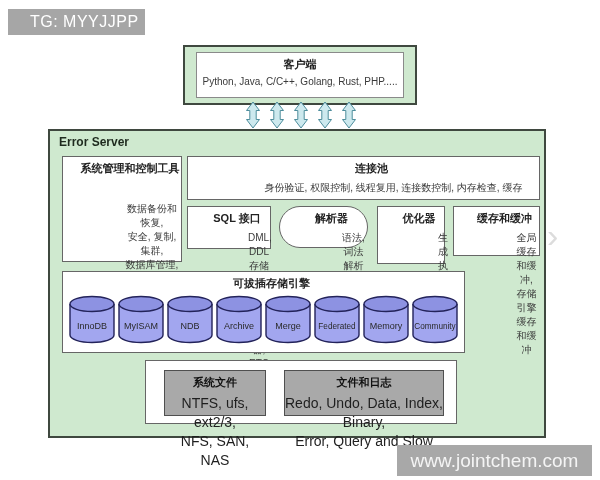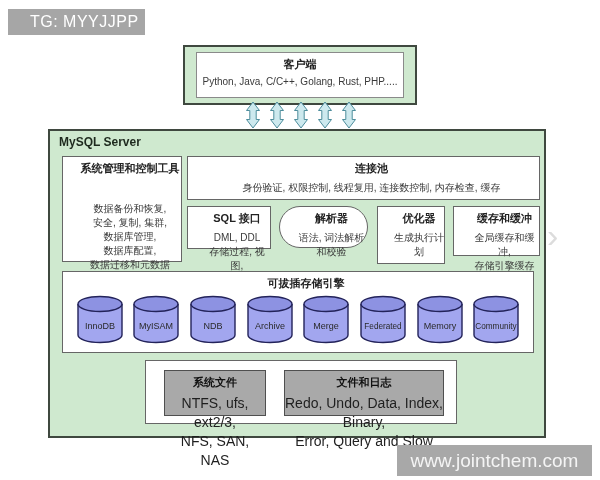--- a/index.html
+++ b/index.html
@@ -23,30 +23,30 @@
   .arrows { left: 245px; top: 101px; width: 112px; height: 28px; }
 
   
   .server { left: 48px; top: 129px; width: 498px; height: 309px;
     background: #cfe9cf; border: 2px solid #3f483f; }
   .server-label { position: absolute; left: 9px; top: 4px; font-weight: bold;
     font-size: 12px; color: #1e2a1e; }
 
   .box { position: absolute; background: #ffffff; border: 1px solid #666666; text-align: center; padding-left: 16px; }
   .box .title { font-weight: bold; font-size: 11px; color: #222222; margin-top: 4px; }
-  .box .content { font-size: 10px; color: #3a3a3a; line-height: 1.4; white-space: pre-line; margin-top: 5px; }
+  .box .content { font-size: 10px; color: #3a3a3a; line-height: 1.4; white-space: pre-line; margin-top: 5px; margin-left: 44px; }
 
   .sys-tools   { left: 12px;  top: 25px;  width: 120px; height: 106px; }
   .sys-tools .content { margin-top: 26px; }
   .conn-pool   { left: 137px; top: 25px;  width: 353px; height: 44px; }
   .sql-if      { left: 137px; top: 75px;  width: 84px;  height: 43px; }
   .parser      { left: 229px; top: 75px;  width: 89px;  height: 42px; border-radius: 24px; }
   .optimizer   { left: 327px; top: 75px;  width: 68px;  height: 58px; }
   .cache-buf   { left: 403px; top: 75px;  width: 87px;  height: 50px; }
-  .engines     { left: 12px;  top: 140px; width: 472px; height: 82px; }
+  .engines     { left: 12px;  top: 140px; width: 403px; height: 82px; }
 
   .cyl-row { position: absolute; left: 4px; right: 4px; top: 21px; bottom: 2px;
     display: flex; justify-content: space-evenly; align-items: flex-start; }
   .cyl { width: 48px; height: 54px; flex: 0 0 auto; }
 
   .files-wrap  { left: 95px; top: 229px; width: 312px; height: 64px; background:#ffffff; border:1px solid #666666; position:absolute; }
   .gray-box { position: absolute; background: #a9a9a9; border: 1px solid #4f4f4f; text-align: center; }
   .gray-box .title { font-weight: bold; font-size: 11px; color: #111111; margin-top: 4px; }
   .gray-box .content { font-size: 14px; color: #1f1f1f; line-height: 1.35; white-space: pre-line; margin-top: 4px; }
   .sys-files { left: 18px; top: 9px; width: 102px; height: 46px; }
@@ -79,21 +79,21 @@
   <g fill="#cde9ee" stroke="#4d8d9c" stroke-width="1" stroke-linejoin="round">
     <path d="M8 1 L14.5 9.5 H11.2 V18.5 H14.5 L8 27 L1.5 18.5 H4.8 V9.5 H1.5 Z"></path>
     <path d="M32 1 L38.5 9.5 H35.2 V18.5 H38.5 L32 27 L25.5 18.5 H28.8 V9.5 H25.5 Z"></path>
     <path d="M56 1 L62.5 9.5 H59.2 V18.5 H62.5 L56 27 L49.5 18.5 H52.8 V9.5 H49.5 Z"></path>
     <path d="M80 1 L86.5 9.5 H83.2 V18.5 H86.5 L80 27 L73.5 18.5 H76.8 V9.5 H73.5 Z"></path>
     <path d="M104 1 L110.5 9.5 H107.2 V18.5 H110.5 L104 27 L97.5 18.5 H100.8 V9.5 H97.5 Z"></path>
   </g>
 </svg>
 
 <div class="abs server">
-  <div class="server-label">MySQL Server</div>
+  <div class="server-label">Error Server</div>
 
   <div class="box sys-tools">
     <div class="title">系统管理和控制工具</div>
     <div class="content">数据备份和恢复,
 安全, 复制, 集群,
 数据库管理,
 数据库配置,
 数据迁移和元数据</div>
   </div>
 

